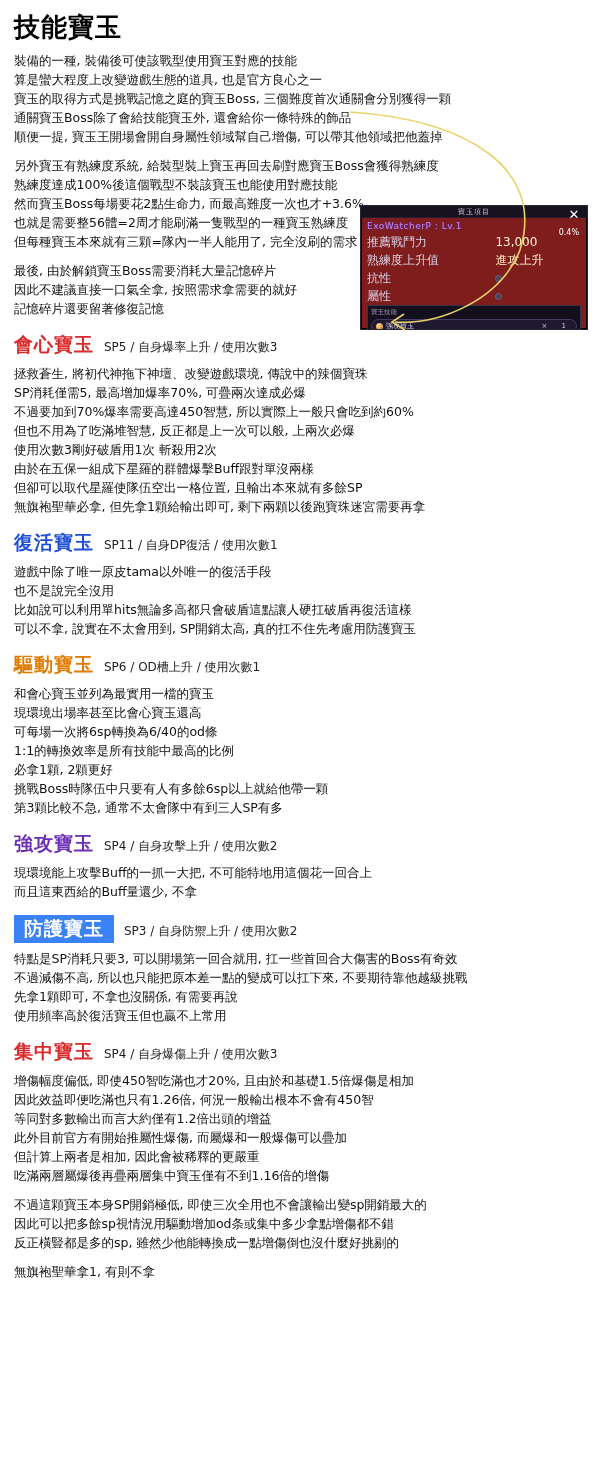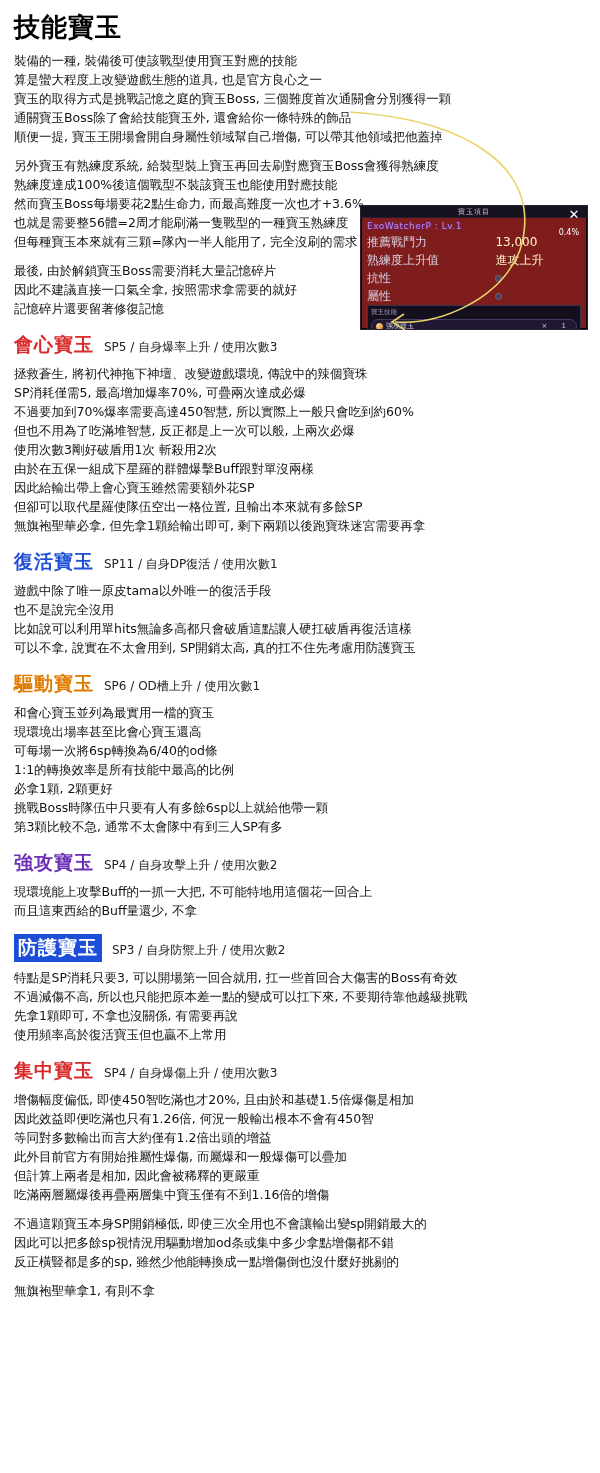--- a/index.html
+++ b/index.html
@@ -59,22 +59,22 @@
     white-space: nowrap;
   }
 
   
   .t-red    { color: #d92b2b; }
   .t-blue   { color: #1f4fd8; }
   .t-orange { color: #e07b00; }
   .t-purple { color: #6a2fb5; }
   .t-inv {
     color: #ffffff;
-    background: #1d4ed8;
-    padding: 1px 4px;
+    background: #3b82f6;
+    padding: 1px 10px;
     text-align: right;
   }
 
   
   .game-card {
     position: absolute;
     right: 12px;
     top: 205px;
     width: 228px;
     height: 125px;
@@ -256,21 +256,20 @@
       <span class="sec-title t-red">會心寶玉</span>
       <span class="sec-meta">SP5 / 自身爆率上升 / 使用次數3</span>
     </div>
     <div class="lines">
       <div class="line">拯救蒼生, 將初代神拖下神壇、改變遊戲環境, 傳說中的辣個寶珠</div>
       <div class="line">SP消耗僅需5, 最高增加爆率70%, 可疊兩次達成必爆</div>
       <div class="line">不過要加到70%爆率需要高達450智慧, 所以實際上一般只會吃到約60%</div>
       <div class="line">但也不用為了吃滿堆智慧, 反正都是上一次可以般, 上兩次必爆</div>
       <div class="line">使用次數3剛好破盾用1次 斬殺用2次</div>
       <div class="line">由於在五保一組成下星羅的群體爆擊Buff跟對單沒兩樣</div>
-      <div class="line">因此給輸出帶上會心寶玉雖然需要額外花SP</div>
       <div class="line">但卻可以取代星羅使隊伍空出一格位置, 且輸出本來就有多餘SP</div>
       <div class="line">無旗袍聖華必拿, 但先拿1顆給輸出即可, 剩下兩顆以後跑寶珠迷宮需要再拿</div>
     </div>
   </div>
 
   <div class="section">
     <div class="sec-head">
       <span class="sec-title t-blue">復活寶玉</span>
       <span class="sec-meta">SP11 / 自身DP復活 / 使用次數1</span>
     </div>

